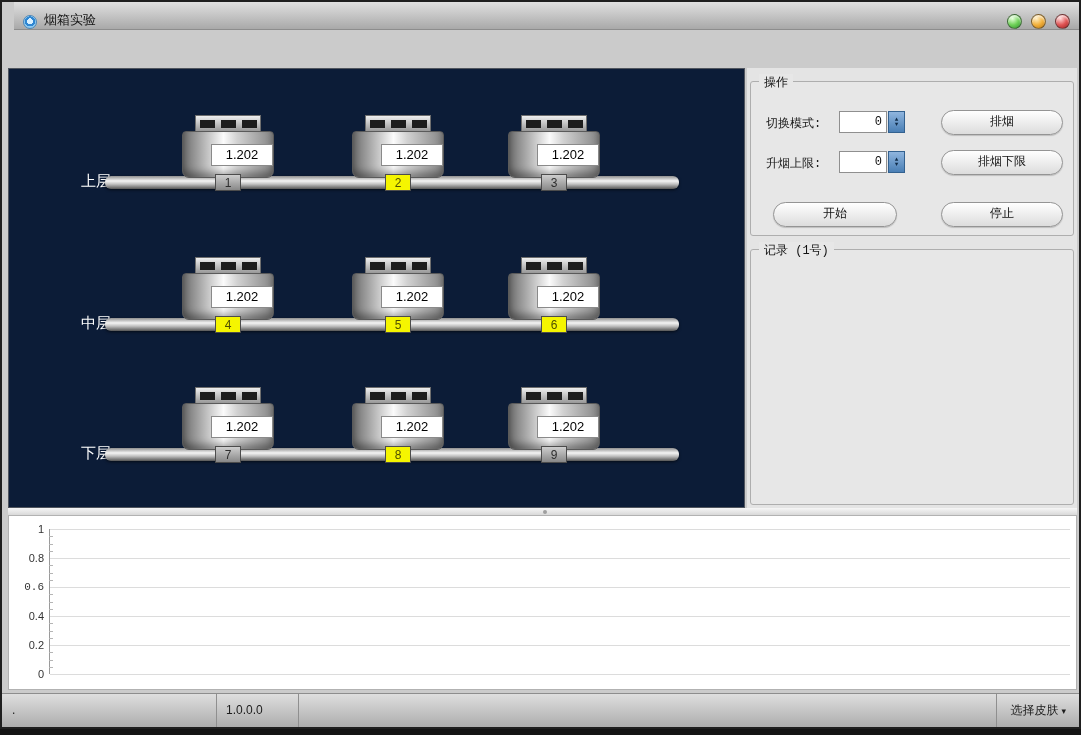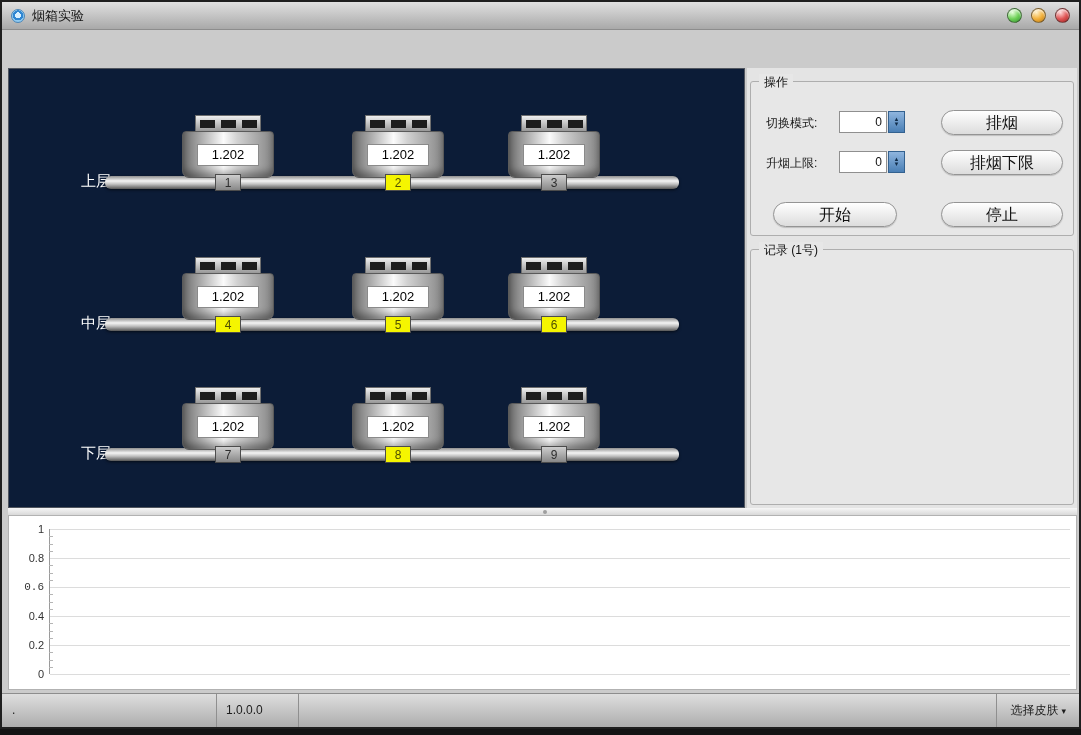--- a/index.html
+++ b/index.html
@@ -1,22 +1,22 @@
 <!DOCTYPE html>
 <html><head>
 <meta charset="utf-8">
 <style>
   * { box-sizing: border-box; margin: 0; padding: 0; }
   html,body { width:1081px; height:735px; background:#141414; font-family:"Liberation Sans", sans-serif; overflow:hidden; }
   .window { position:absolute; left:0; top:0; width:1081px; height:729px; background:#cbcbcb; border:2px solid #1f1f1f; }
 
   
-  .titlebar { position:absolute; left:0; top:0; right:0; height:28px;
+  .titlebar { position:absolute; left:12px; top:0; right:0; height:28px;
     background:linear-gradient(#e0e0e0,#a9a9a9); border-bottom:1px solid #8d8d8d;
-    display:flex; align-items:center; padding:0 9px; gap:7px; }
+    display:flex; align-items:flex-end; padding:0 9px; gap:7px; }
   .app-icon { width:14px; height:14px; border-radius:50%;
     background:radial-gradient(circle at 50% 45%, #d9f0ff 0 3px, #2f86d2 3px 5px, #8ec9f0 5px 7px);
     border:1px solid #4a86b8; }
   .title-text { font-size:13px; color:#141414; }
   .winbtns { margin-left:auto; display:flex; gap:9px; align-items:center; }
   .winbtn { width:15px; height:15px; border-radius:50%; border:1px solid rgba(40,40,40,.55);
     box-shadow: inset 0 2px 2px rgba(255,255,255,.65); }
   .winbtn.g { background:radial-gradient(circle at 35% 28%, #e4ffd8, #6fd158 50%, #2c8c2c); }
   .winbtn.o { background:radial-gradient(circle at 35% 28%, #ffeec2, #f2b13c 50%, #b87410); }
   .winbtn.r { background:radial-gradient(circle at 35% 28%, #ffd6d6, #e05555 50%, #991d1d); }
@@ -35,48 +35,48 @@
   .rail { position:absolute; left:96px; top:61px; width:574px; height:13px; border-radius:6px;
     background:linear-gradient(#8f8f8f,#f4f4f4 38%,#c2c2c2 62%,#565656); box-shadow:0 1px 3px rgba(0,0,0,.6); }
   .device { position:absolute; top:0; width:92px; height:63px; }
   .cap { width:66px; height:16px; margin:0 auto;
     background:linear-gradient(#efefef,#989898); border:1px solid #6e6e6e; border-bottom:none;
     display:flex; gap:6px; justify-content:center; align-items:center; }
   .slot { width:15px; height:8px; background:#1d1d1d; display:inline-block; }
   .dev-body { width:92px; height:47px;
     background:linear-gradient(90deg,#6d6d6d,#fbfbfb 45%,#d2d2d2 60%,#868686);
     border-radius:4px 4px 7px 7px; border:1px solid #5a5a5a;
-    display:flex; align-items:center; justify-content:center;
+    display:flex; align-items:center; justify-content:flex-end;
     box-shadow: inset 0 -5px 7px rgba(0,0,0,.35); }
   .display { width:62px; height:22px; background:#fff; border:1px solid #8a8a8a;
     font-size:13px; color:#000; text-align:center; line-height:20px; }
   .tag { position:absolute; top:59px; width:26px; height:17px; text-align:center;
     font-size:12px; line-height:16px; border:1px solid #4c4c4c; }
   .tag.gray { background:linear-gradient(#cecece,#888); color:#2e2e2e; }
   .tag.yellow { background:#f5f500; color:#4f4f00; }
 
   
-  .right-panel { position:absolute; left:745px; top:66px; width:330px; height:440px; background:#e4e4e4; }
+  .right-panel { position:absolute; left:745px; top:66px; width:330px; height:440px; background:#e4e4e4;font-family:Liberation Mono, monospace; }
   .groupbox { position:absolute; left:3px; right:3px; border:1px solid #aeaeae; border-radius:3px; background:#e7e7e7; }
   .gb-title { position:absolute; top:-8px; left:8px; background:#e7e7e7; padding:0 5px; font-size:12px; color:#111; }
   .gb-op { top:13px; height:155px; }
   .gb-rec { top:181px; bottom:3px; }
 
   .op-label { position:absolute; font-size:12px; color:#1a1a1a; }
   .lbl1 { left:15px; top:33px; } .lbl2 { left:15px; top:73px; }
   .spin { position:absolute; display:flex; height:22px; }
   .sp1 { left:88px; top:29px; } .sp2 { left:88px; top:69px; }
   .spin-value { width:48px; height:22px; background:#fff; border:1px solid #8f8f8f;
     font-size:12px; color:#111; text-align:right; line-height:20px; padding-right:4px; }
   .spin-btn { width:17px; height:22px; margin-left:1px;
     background:linear-gradient(#8fb5de,#4a7fb5); border:1px solid #33618f;
     display:flex; flex-direction:column; align-items:center; justify-content:center; }
   .spin-btn span { font-size:6px; line-height:5px; color:#102c4a; }
   .op-btn { position:absolute; height:25px; border:1px solid #949494; border-radius:13px;
-    background:linear-gradient(#ffffff,#dcdcdc); font-size:16px; color:#111;
+    background:linear-gradient(#ffffff,#dcdcdc); font-size:12px; color:#111;
     text-align:center; line-height:23px; box-shadow:0 1px 1px rgba(0,0,0,.18); cursor:default; }
   .btn-exhaust { left:190px; top:28px; width:122px; }
   .btn-switch  { left:190px; top:68px; width:122px; }
   .btn-start   { left:22px;  top:120px; width:124px; }
   .btn-stop    { left:190px; top:120px; width:122px; }
 
   .rec-wrap { position:absolute; left:4px; right:4px; top:14px; bottom:4px;
     background:#fff; border:1px solid #8f8f8f; overflow:hidden; }
   table.rec { width:100%; border-collapse:collapse; table-layout:fixed; }
   table.rec th { height:20px; font-size:12px; font-weight:normal; color:#111;

